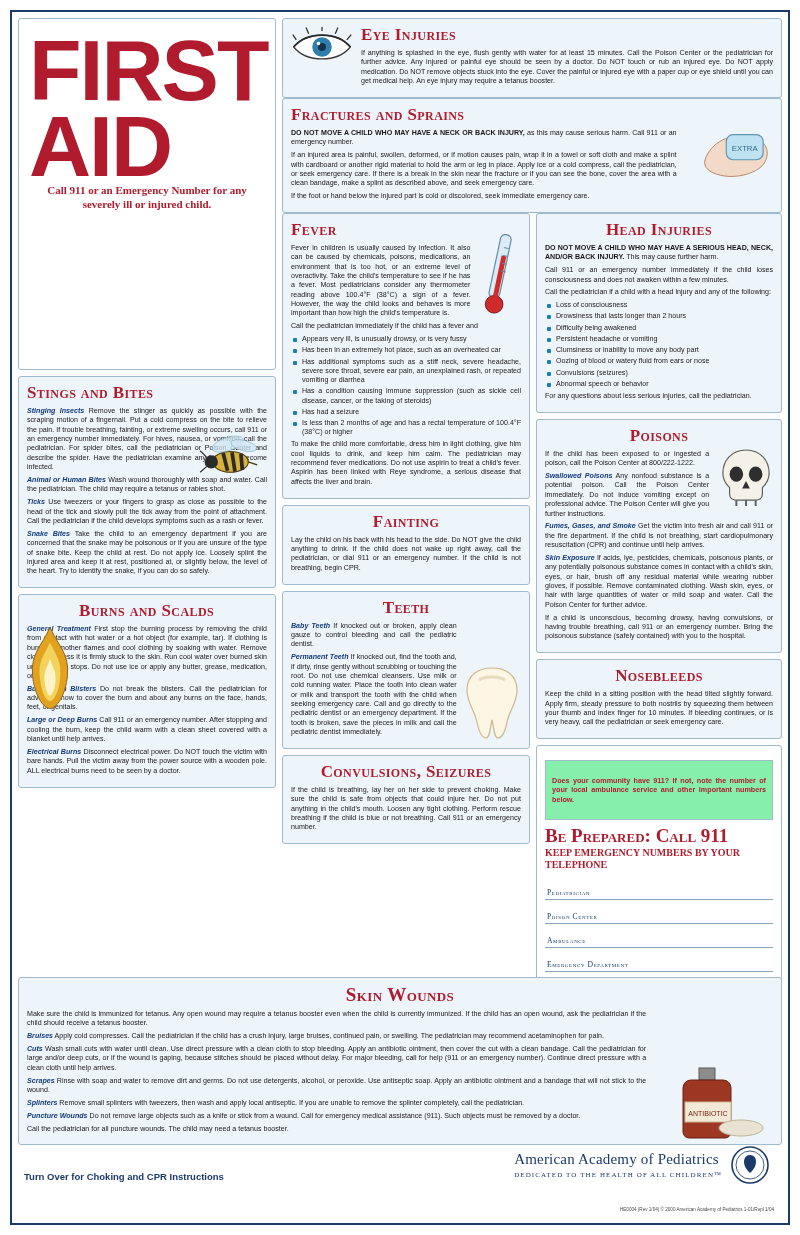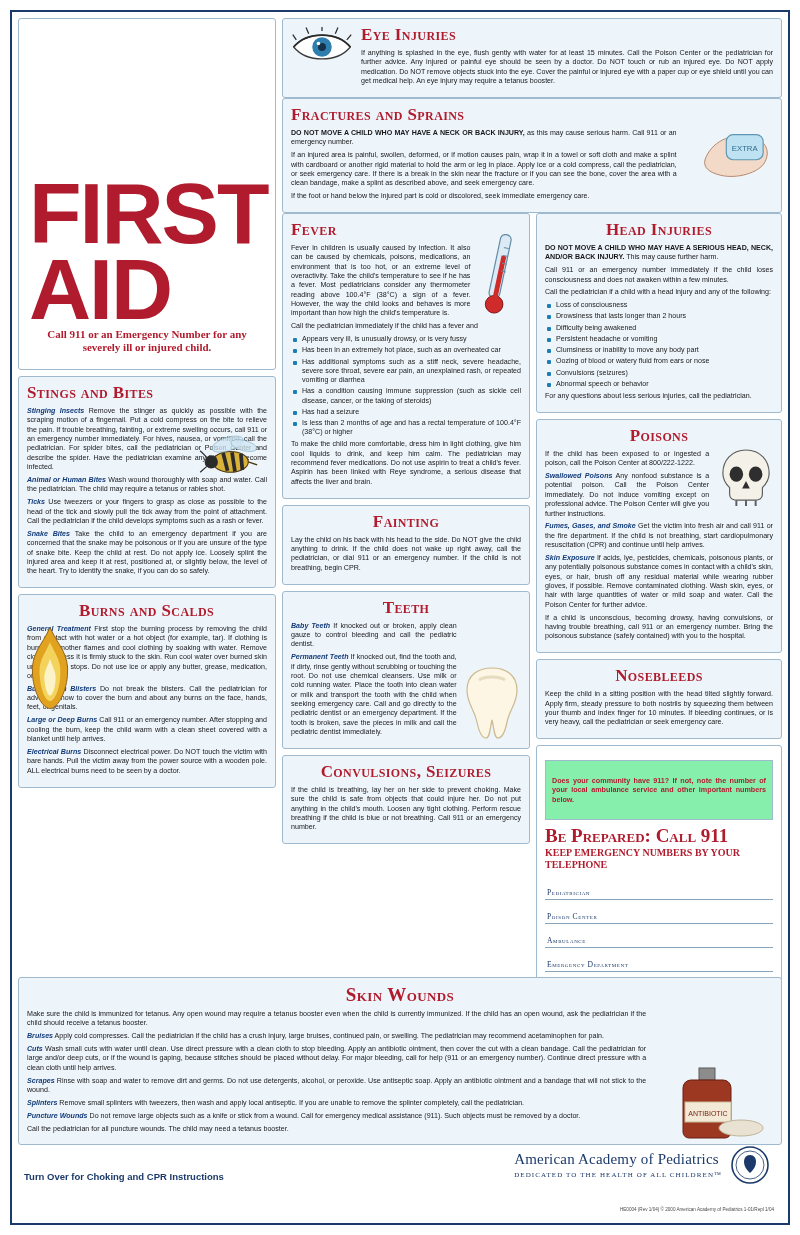--- a/index.html
+++ b/index.html
@@ -65,21 +65,21 @@
   }
   ul.bul li:before{
     content:"";position:absolute;left:-9px;top:3px;
     width:4px;height:4px;background:#1b7fb5;border-radius:1px;
   }
 
   
   .titleCard{
     background:#ffffff;border:1px solid #9fb9cf;border-radius:3px;
     padding:10px 10px 8px 10px;height:352px;box-sizing:border-box;
-    display:flex;flex-direction:column;justify-content:flex-end;
+    display:flex;flex-direction:column;justify-content:flex-start;
   }
   .bigtitle{
     font-family:"Liberation Sans", sans-serif;
     color:#b01c2e;font-weight:bold;
     font-size:86px;line-height:.88;letter-spacing:-2px;
     margin-top:4px;
   }
   .bigtitle span{display:block;}
   .title-sub{
     color:#b01c2e;font-weight:bold;font-size:11px;line-height:1.25;

